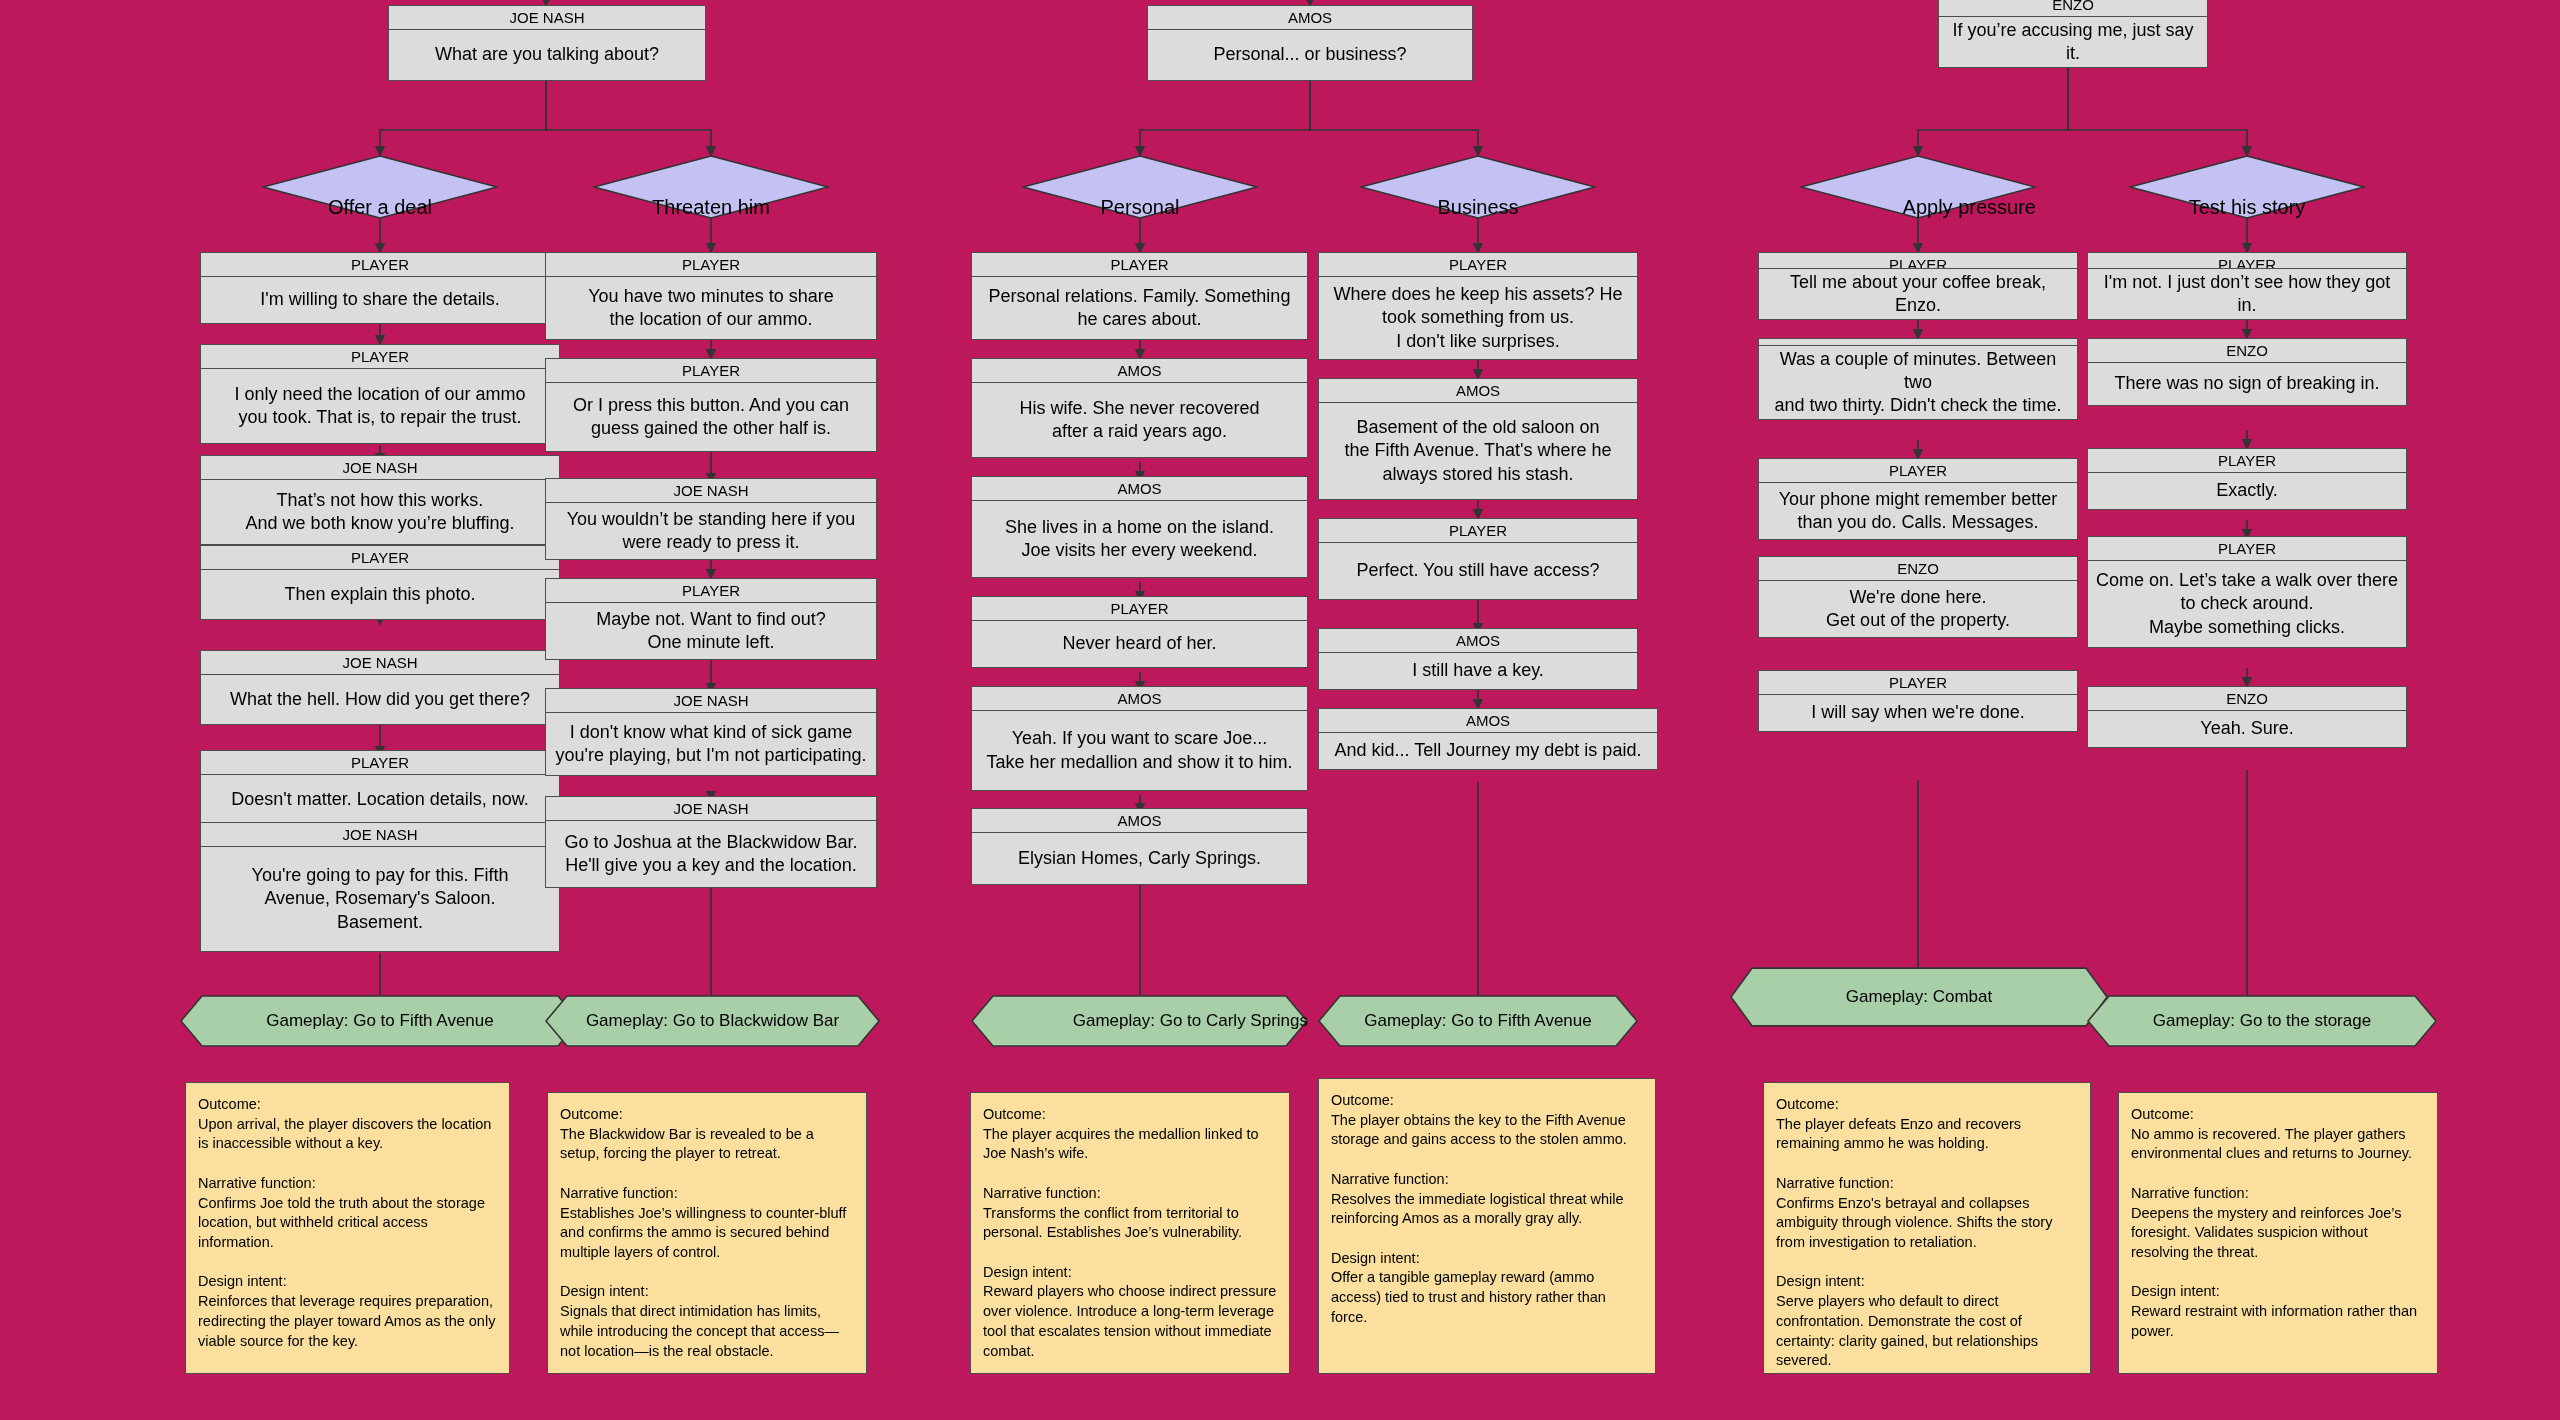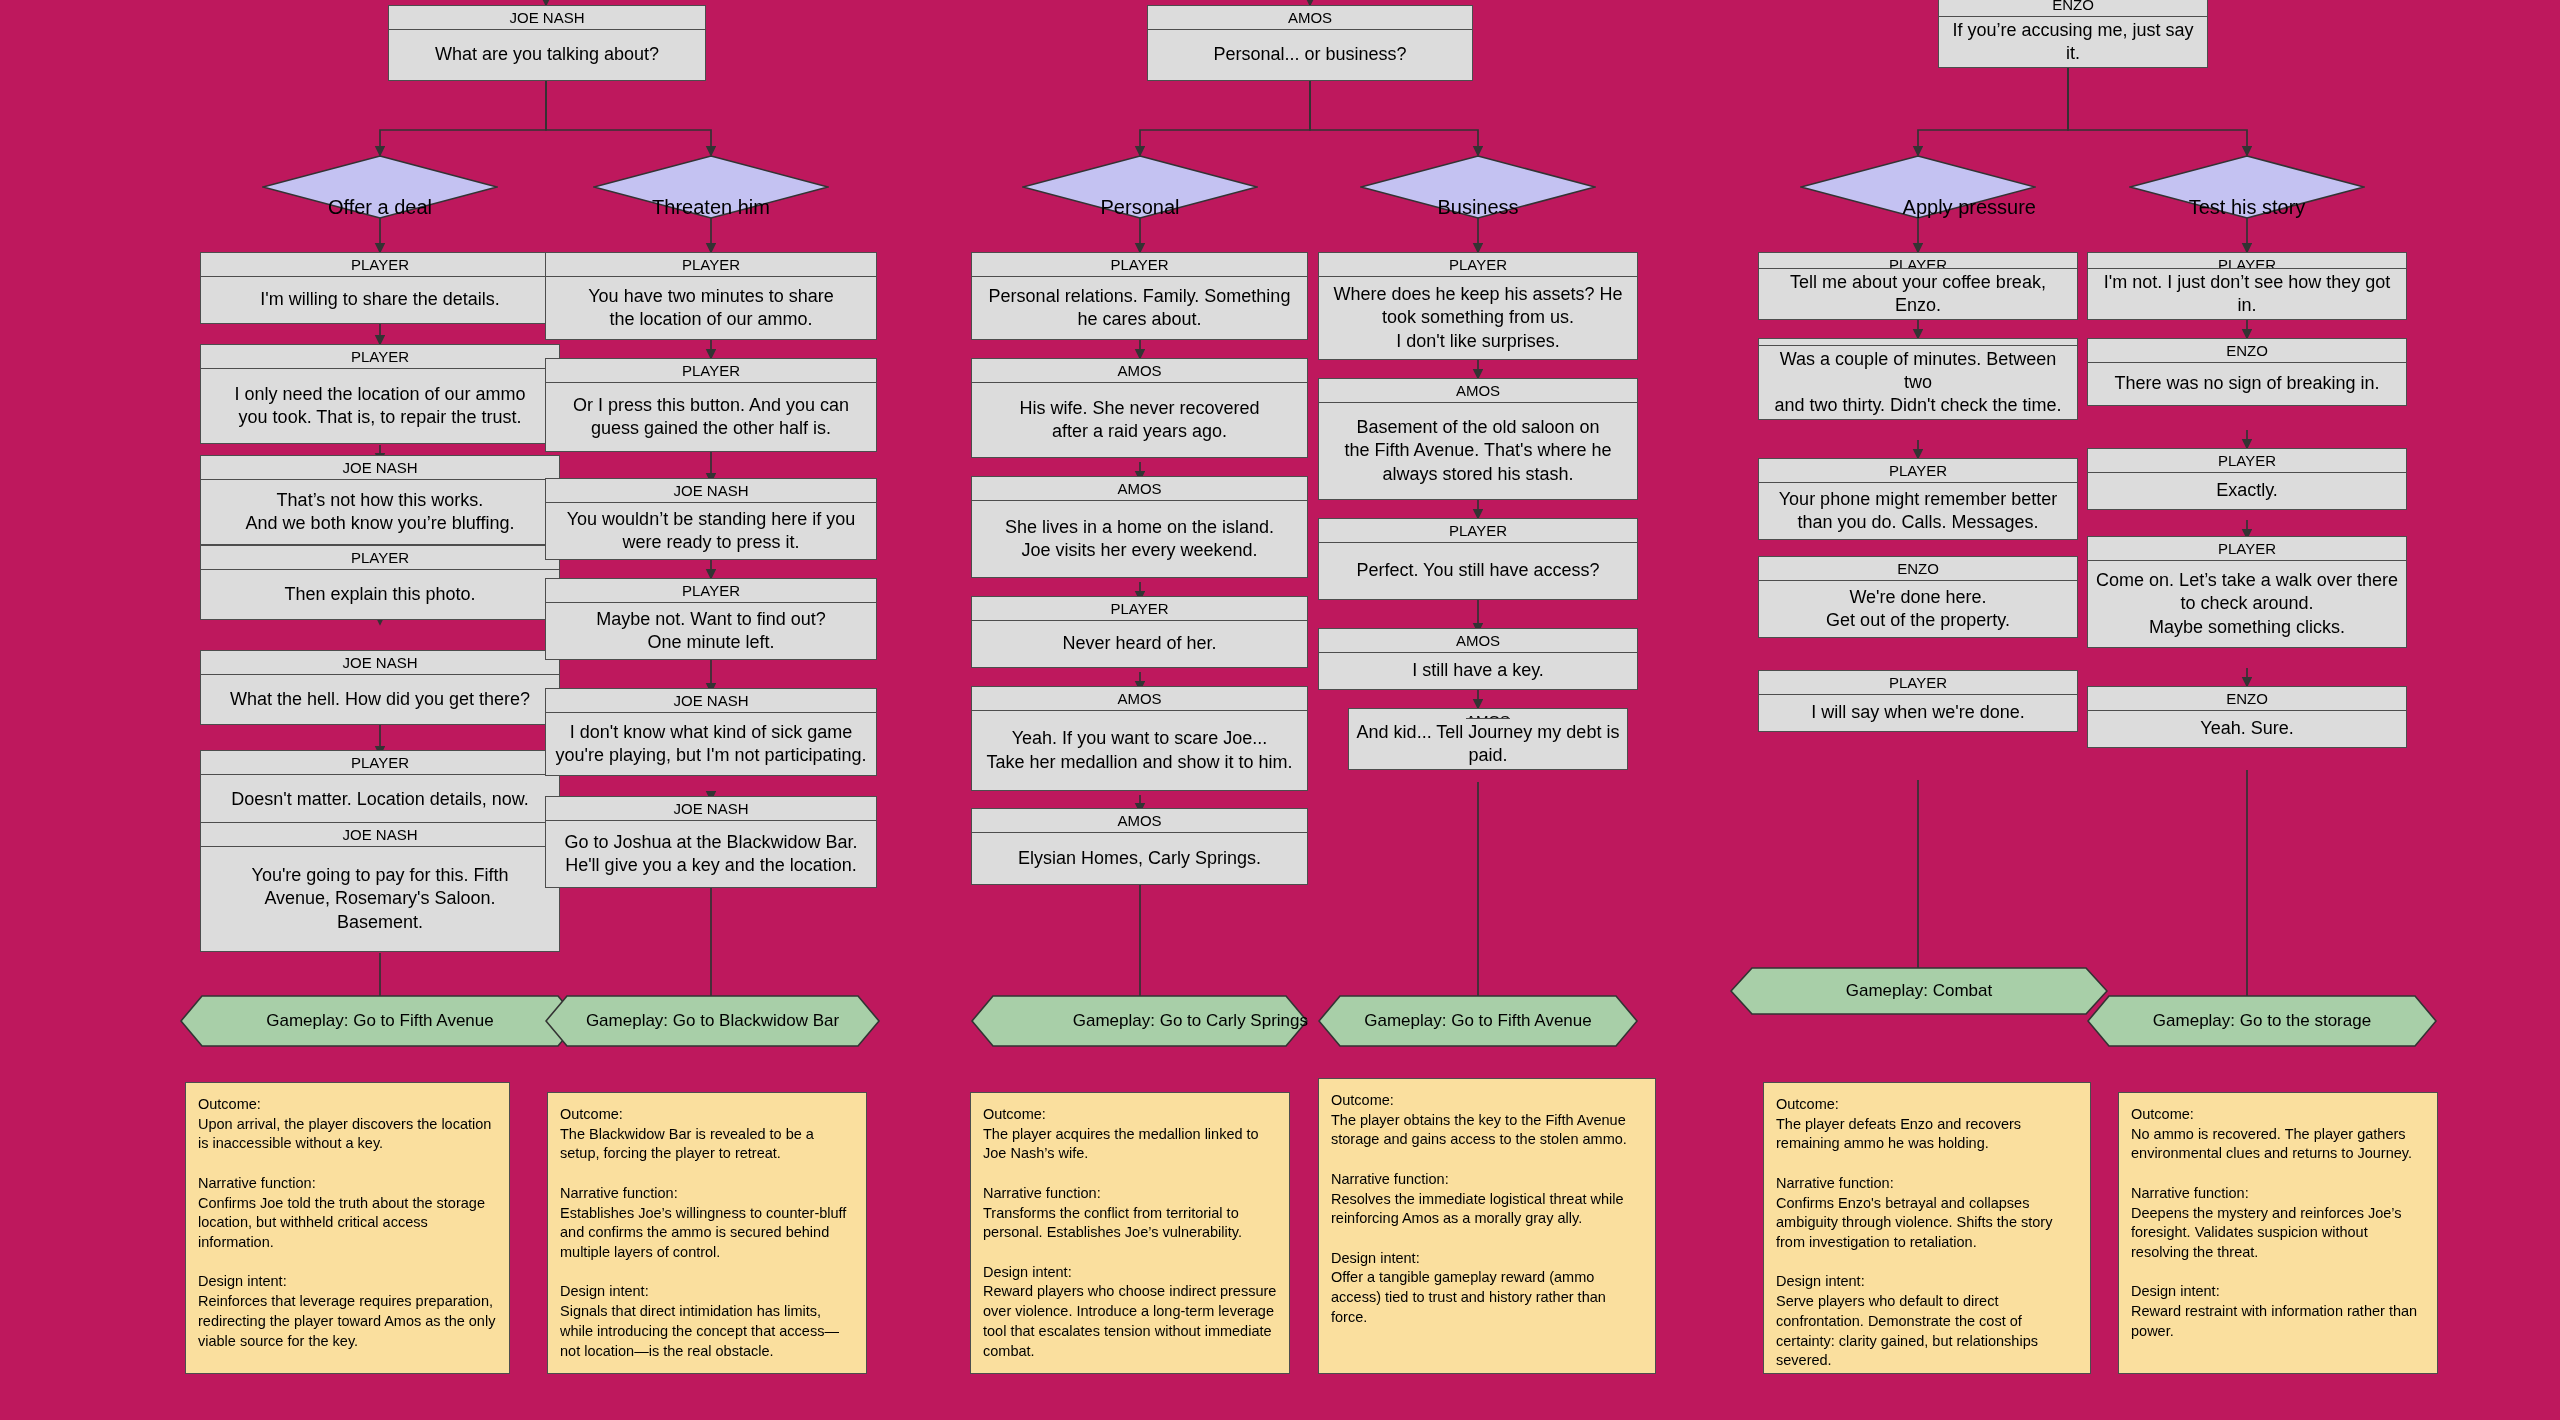--- a/index.html
+++ b/index.html
@@ -352,21 +352,21 @@
 always stored his stash.</div>
   </div>
   <div class="node" style="left:1318px; top:518px; width:320px; height:82px;">
     <div class="node-speaker">PLAYER</div>
     <div class="node-line">Perfect. You still have access?</div>
   </div>
   <div class="node" style="left:1318px; top:628px; width:320px; height:62px;">
     <div class="node-speaker">AMOS</div>
     <div class="node-line">I still have a key.</div>
   </div>
-  <div class="node" style="left:1348px; top:708px; width:280px; height:62px;align-items:center;">
+  <div class="node" style="left:1318px; top:708px; width:340px; height:62px;">
     <div class="node-speaker">AMOS</div>
     <div class="node-line">And kid... Tell Journey my debt is paid.</div>
   </div>
 
   <div class="node" style="left:1758px; top:252px; width:320px; height:68px;">
     <div class="node-speaker">PLAYER</div>
     <div class="node-line">Tell me about your coffee break, Enzo.</div>
   </div>
   <div class="node" style="left:1758px; top:338px; width:320px; height:82px;">
     <div class="node-speaker">ENZO</div>
@@ -432,21 +432,21 @@
     <span>Gameplay: Go to Carly Springs</span>
   </div>
 
   <div class="hex" style="left:1318px; top:995px; width:320px; height:52px;">
     <svg viewBox="0 0 320 52" preserveAspectRatio="none">
       <polygon points="22,1 298,1 319,26 298,51 22,51 1,26" fill="#a8cfa8" stroke="#333333" stroke-width="1.6"></polygon>
     </svg>
     <span>Gameplay: Go to Fifth Avenue</span>
   </div>
 
-  <div class="hex" style="left:1730px; top:967px; width:378px; height:48px;">
+  <div class="hex" style="left:1730px; top:967px; width:378px; height:60px;">
     <svg viewBox="0 0 378 52" preserveAspectRatio="none">
       <polygon points="22,1 356,1 377,26 356,51 22,51 1,26" fill="#a8cfa8" stroke="#333333" stroke-width="1.6"></polygon>
     </svg>
     <span>Gameplay: Combat</span>
   </div>
 
   <div class="hex" style="left:2087px; top:995px; width:350px; height:52px;">
     <svg viewBox="0 0 350 52" preserveAspectRatio="none">
       <polygon points="22,1 328,1 349,26 328,51 22,51 1,26" fill="#a8cfa8" stroke="#333333" stroke-width="1.6"></polygon>
     </svg>

